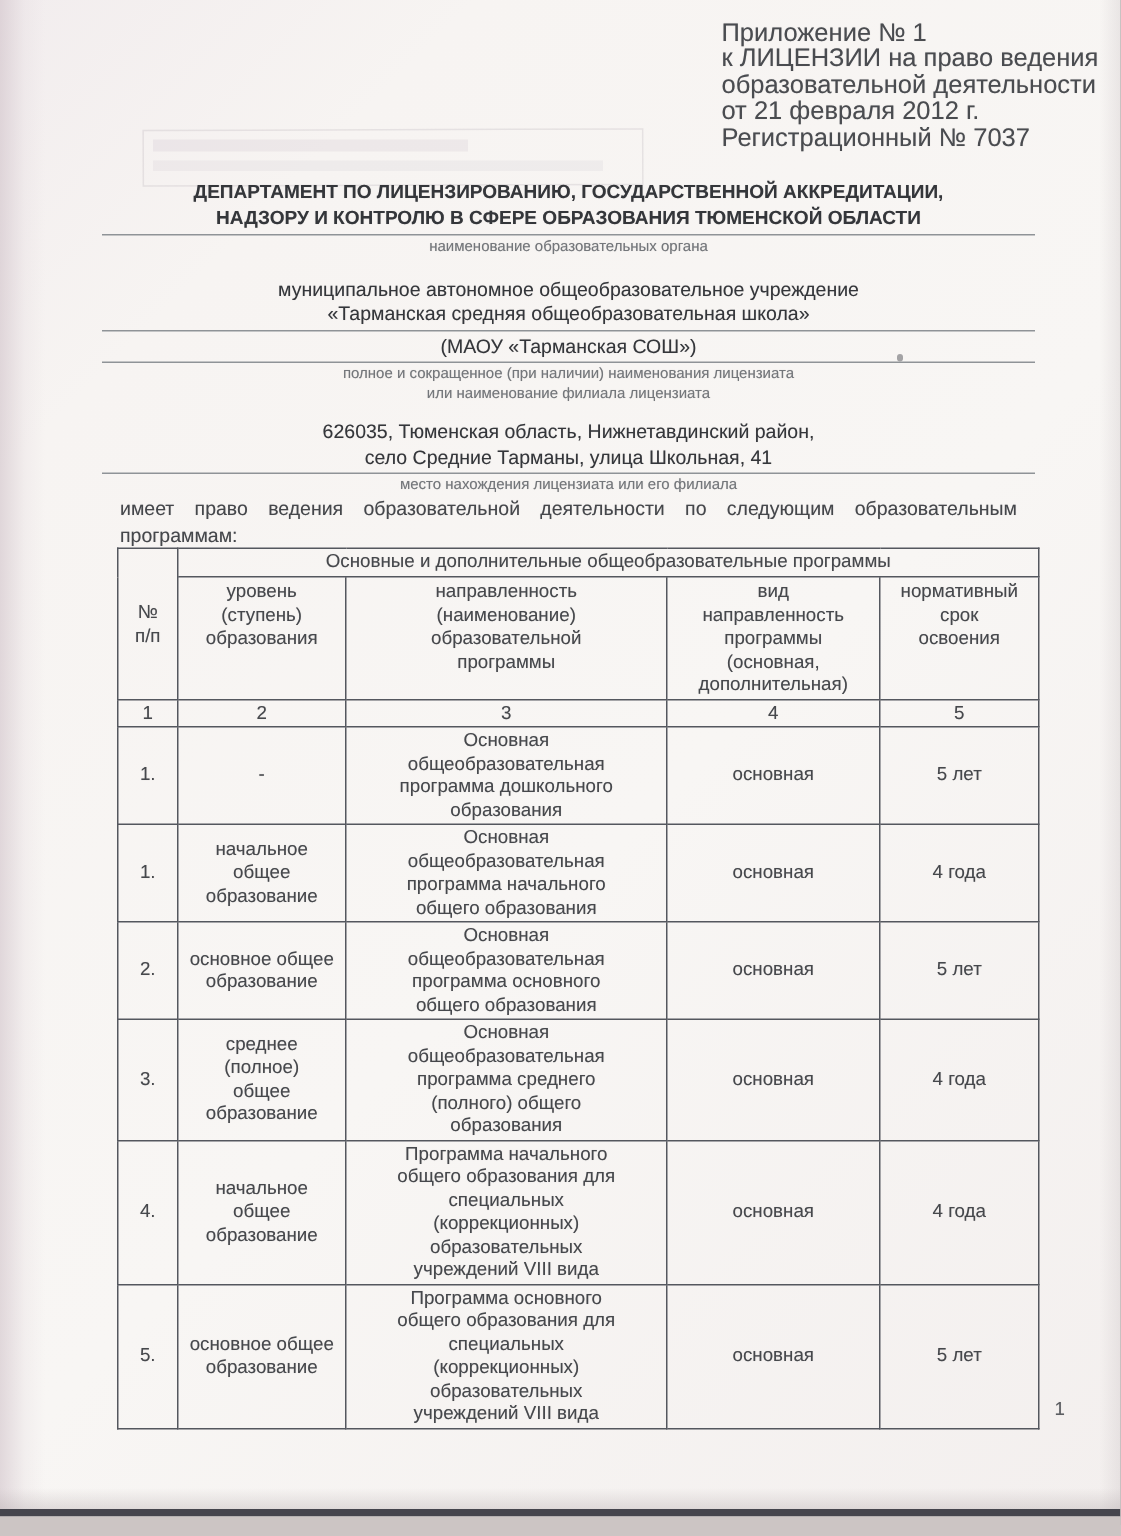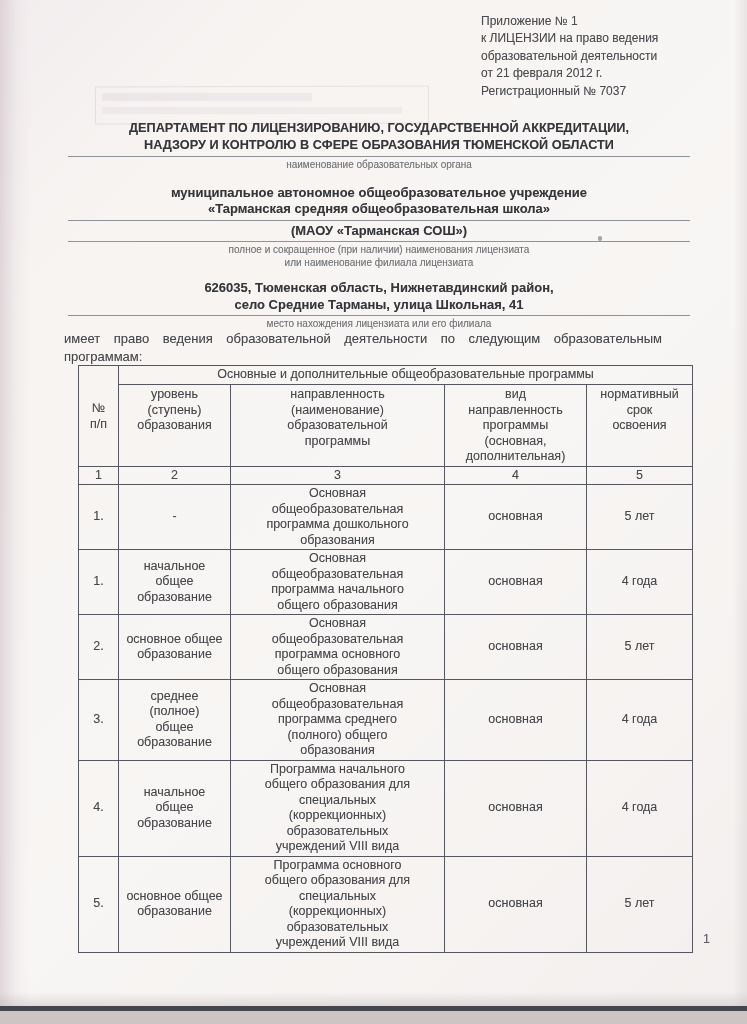--- a/index.html
+++ b/index.html
@@ -20,30 +20,30 @@
   .edge-bottom-shadow{position:absolute;left:0;top:992px;width:747px;height:14px;
     background:linear-gradient(to bottom,rgba(180,170,172,0),rgba(180,170,172,.35));}
   
   .ghost-box{position:absolute;left:95px;top:86px;width:332px;height:36px;
     border:1px solid rgba(168,158,170,.22);transform:rotate(-.2deg);}
   .ghost-bar1{position:absolute;left:102px;top:93px;width:210px;height:8px;background:rgba(168,158,176,.13);}
   .ghost-bar2{position:absolute;left:102px;top:107px;width:300px;height:7px;background:rgba(168,158,176,.10);}
   .speck{position:absolute;left:598px;top:236px;width:4px;height:5px;background:rgba(95,95,100,.55);border-radius:2px;}
 
   .ml{white-space:pre-line;}
-  .annex{position:absolute;left:481px;top:13px;font-size:12px;line-height:17.4px;color:#4a4c50;}
+  .annex{position:absolute;left:481px;top:13px;font-size:17px;line-height:17.4px;color:#4a4c50;}
   .colstack{position:absolute;left:68px;top:120px;width:622px;}
   .authority-name{font-weight:bold;text-align:center;font-size:12.7px;line-height:16.5px;color:#34363a;
     border-bottom:1px solid #8f9397;padding-bottom:3px;}
   .small-caption{text-align:center;font-size:10px;line-height:12.5px;color:#74777b;margin-top:2px;}
   .licensee{margin-top:13px;}
-  .b-line{font-weight:bold;text-align:center;font-size:13px;line-height:16.5px;color:#34363a;}
+  .b-line{font-weight:normal;text-align:center;font-size:13px;line-height:16.5px;color:#34363a;}
   .u-line{border-bottom:1px solid #8f9397;padding-bottom:2px;}
   .addr{margin-top:11px;}
-  .statement{position:absolute;left:64px;top:330px;width:598px;font-size:13px;line-height:17.5px;
+  .statement{position:absolute;left:80px;top:330px;width:598px;font-size:13px;line-height:17.5px;
     text-align:justify;text-align-last:left;color:#45474b;}
   table.doc{position:absolute;left:78px;top:365px;border-collapse:collapse;table-layout:fixed;width:614px;
     font-size:12.5px;line-height:15.5px;color:#46484c;}
   table.doc td{border:1px solid #54575e;padding:1px 5px;vertical-align:middle;text-align:center;overflow:hidden;}
   td.group-h{height:16px;}
   td.numhdr{vertical-align:top;line-height:16px;}
   tr.sub td{vertical-align:top;padding-top:2px;}
   td.left{text-align:left;}
   tr.numrow td{height:15px;}
   .pageno{position:absolute;left:703px;top:932px;font-size:12.5px;color:#5c5e62;}

